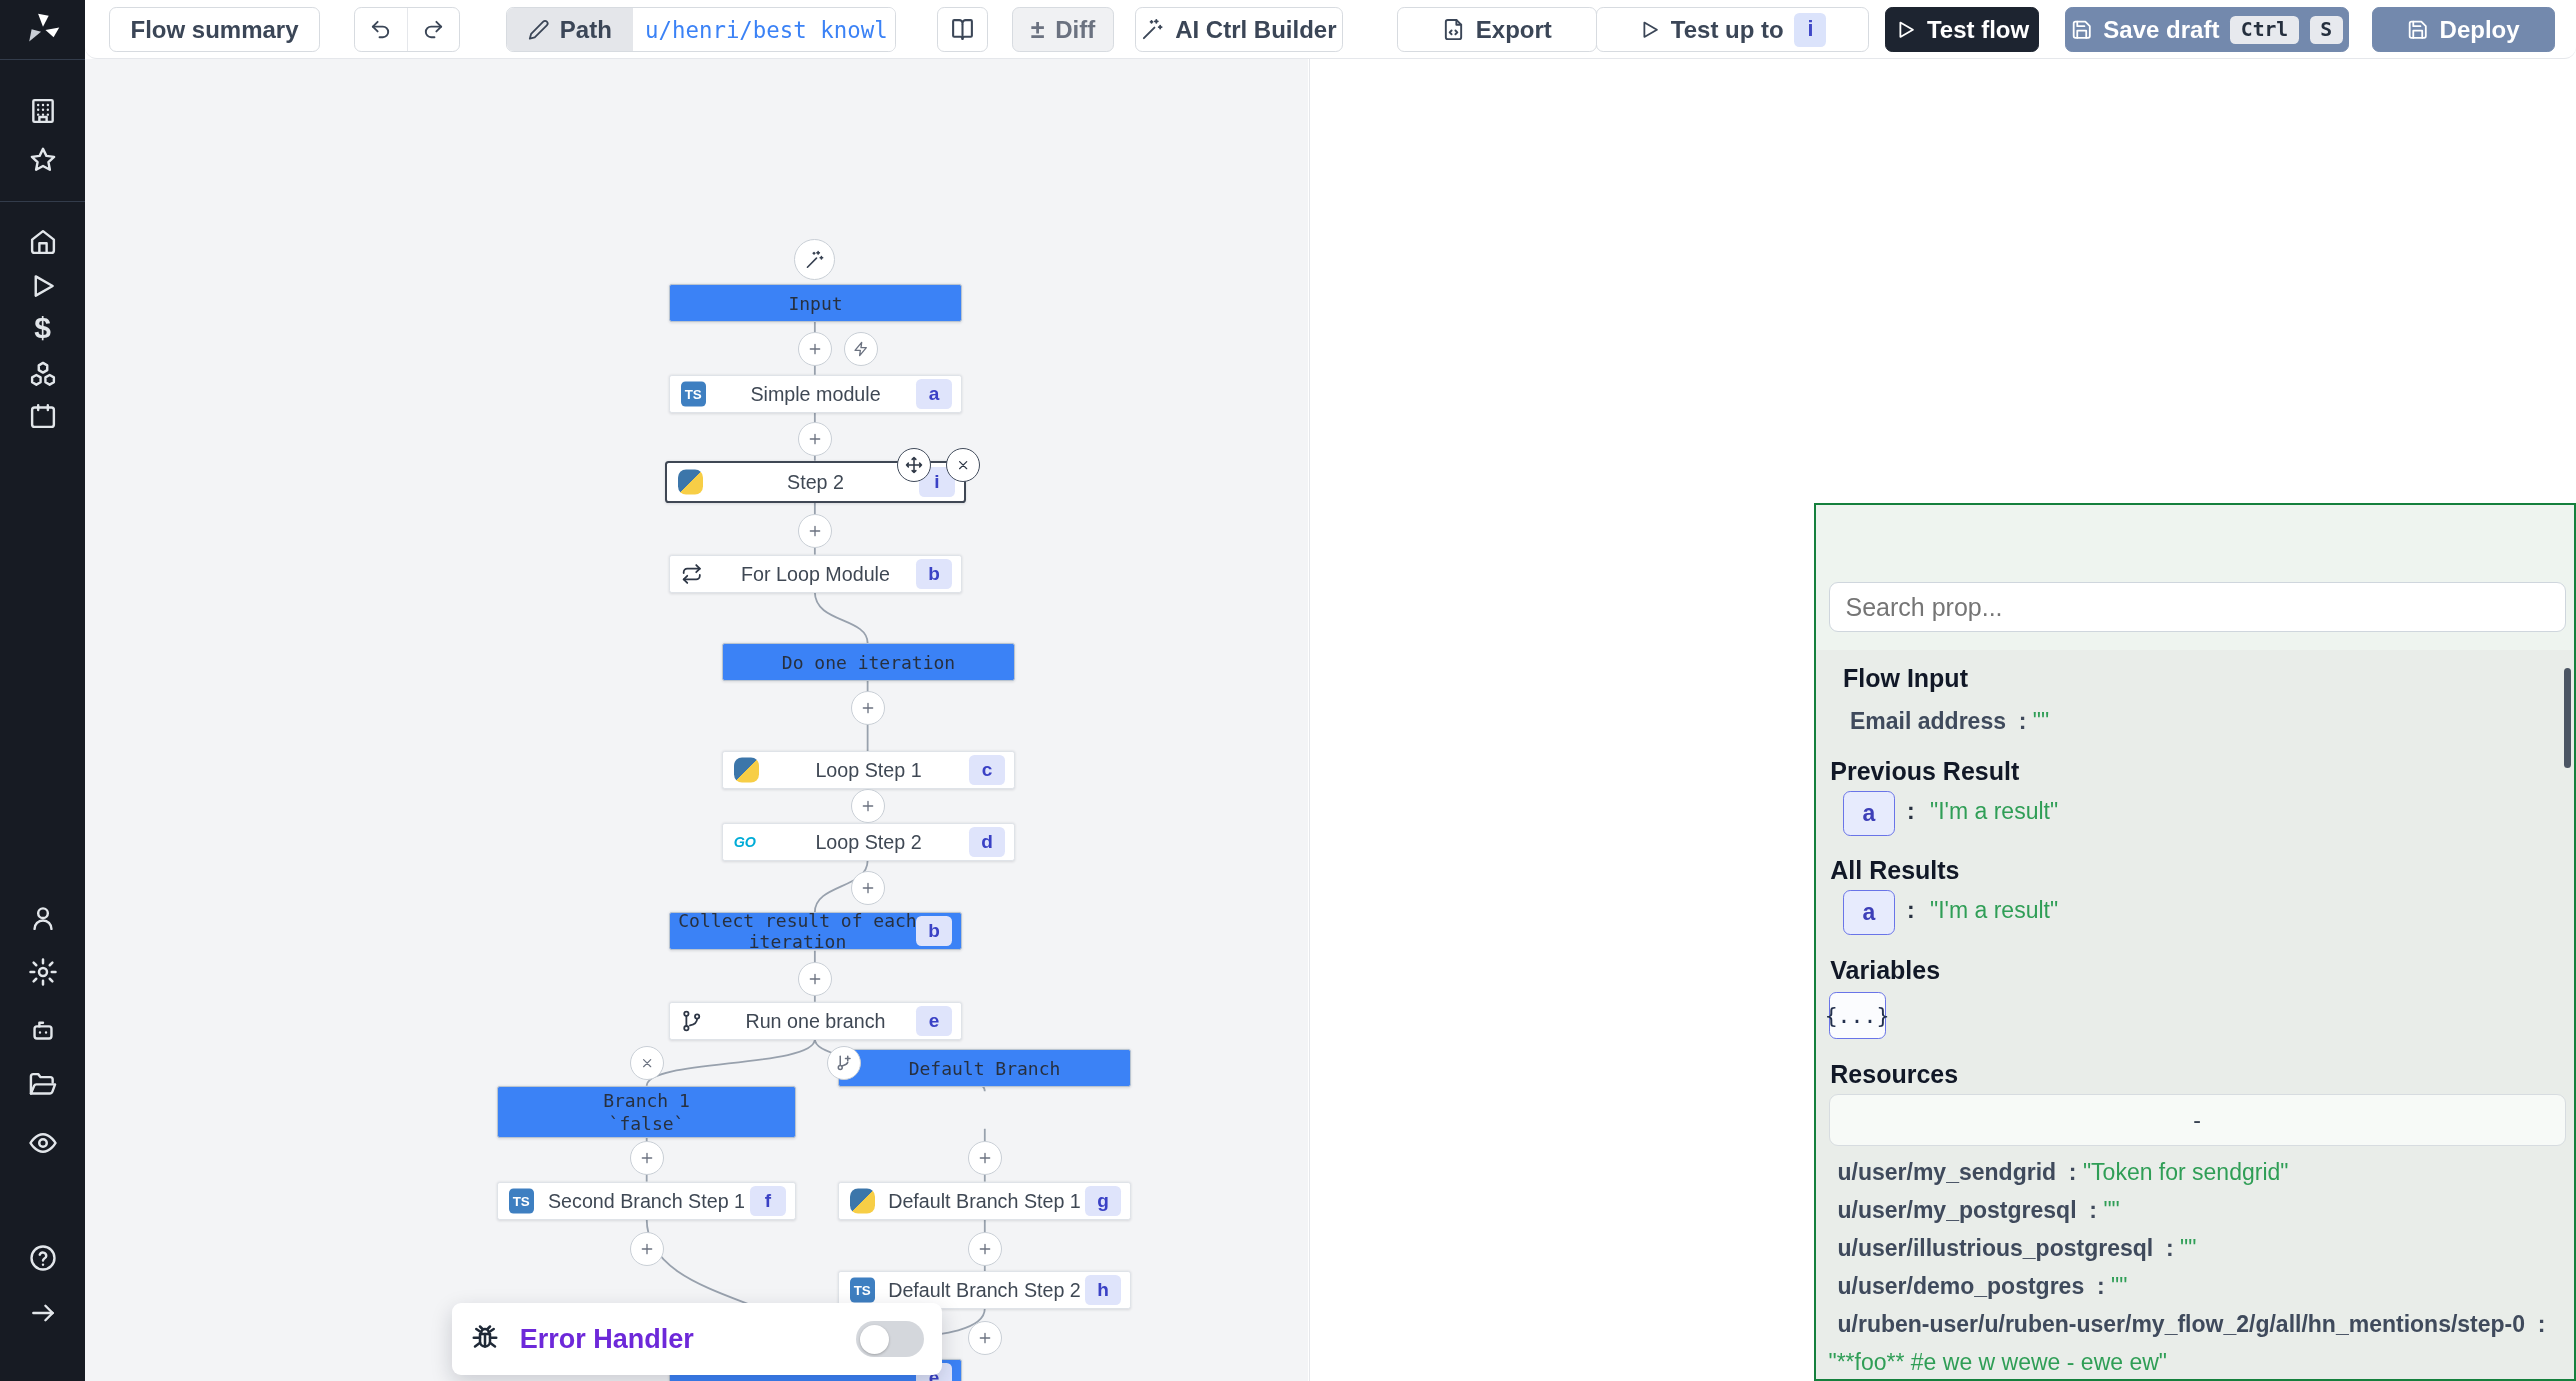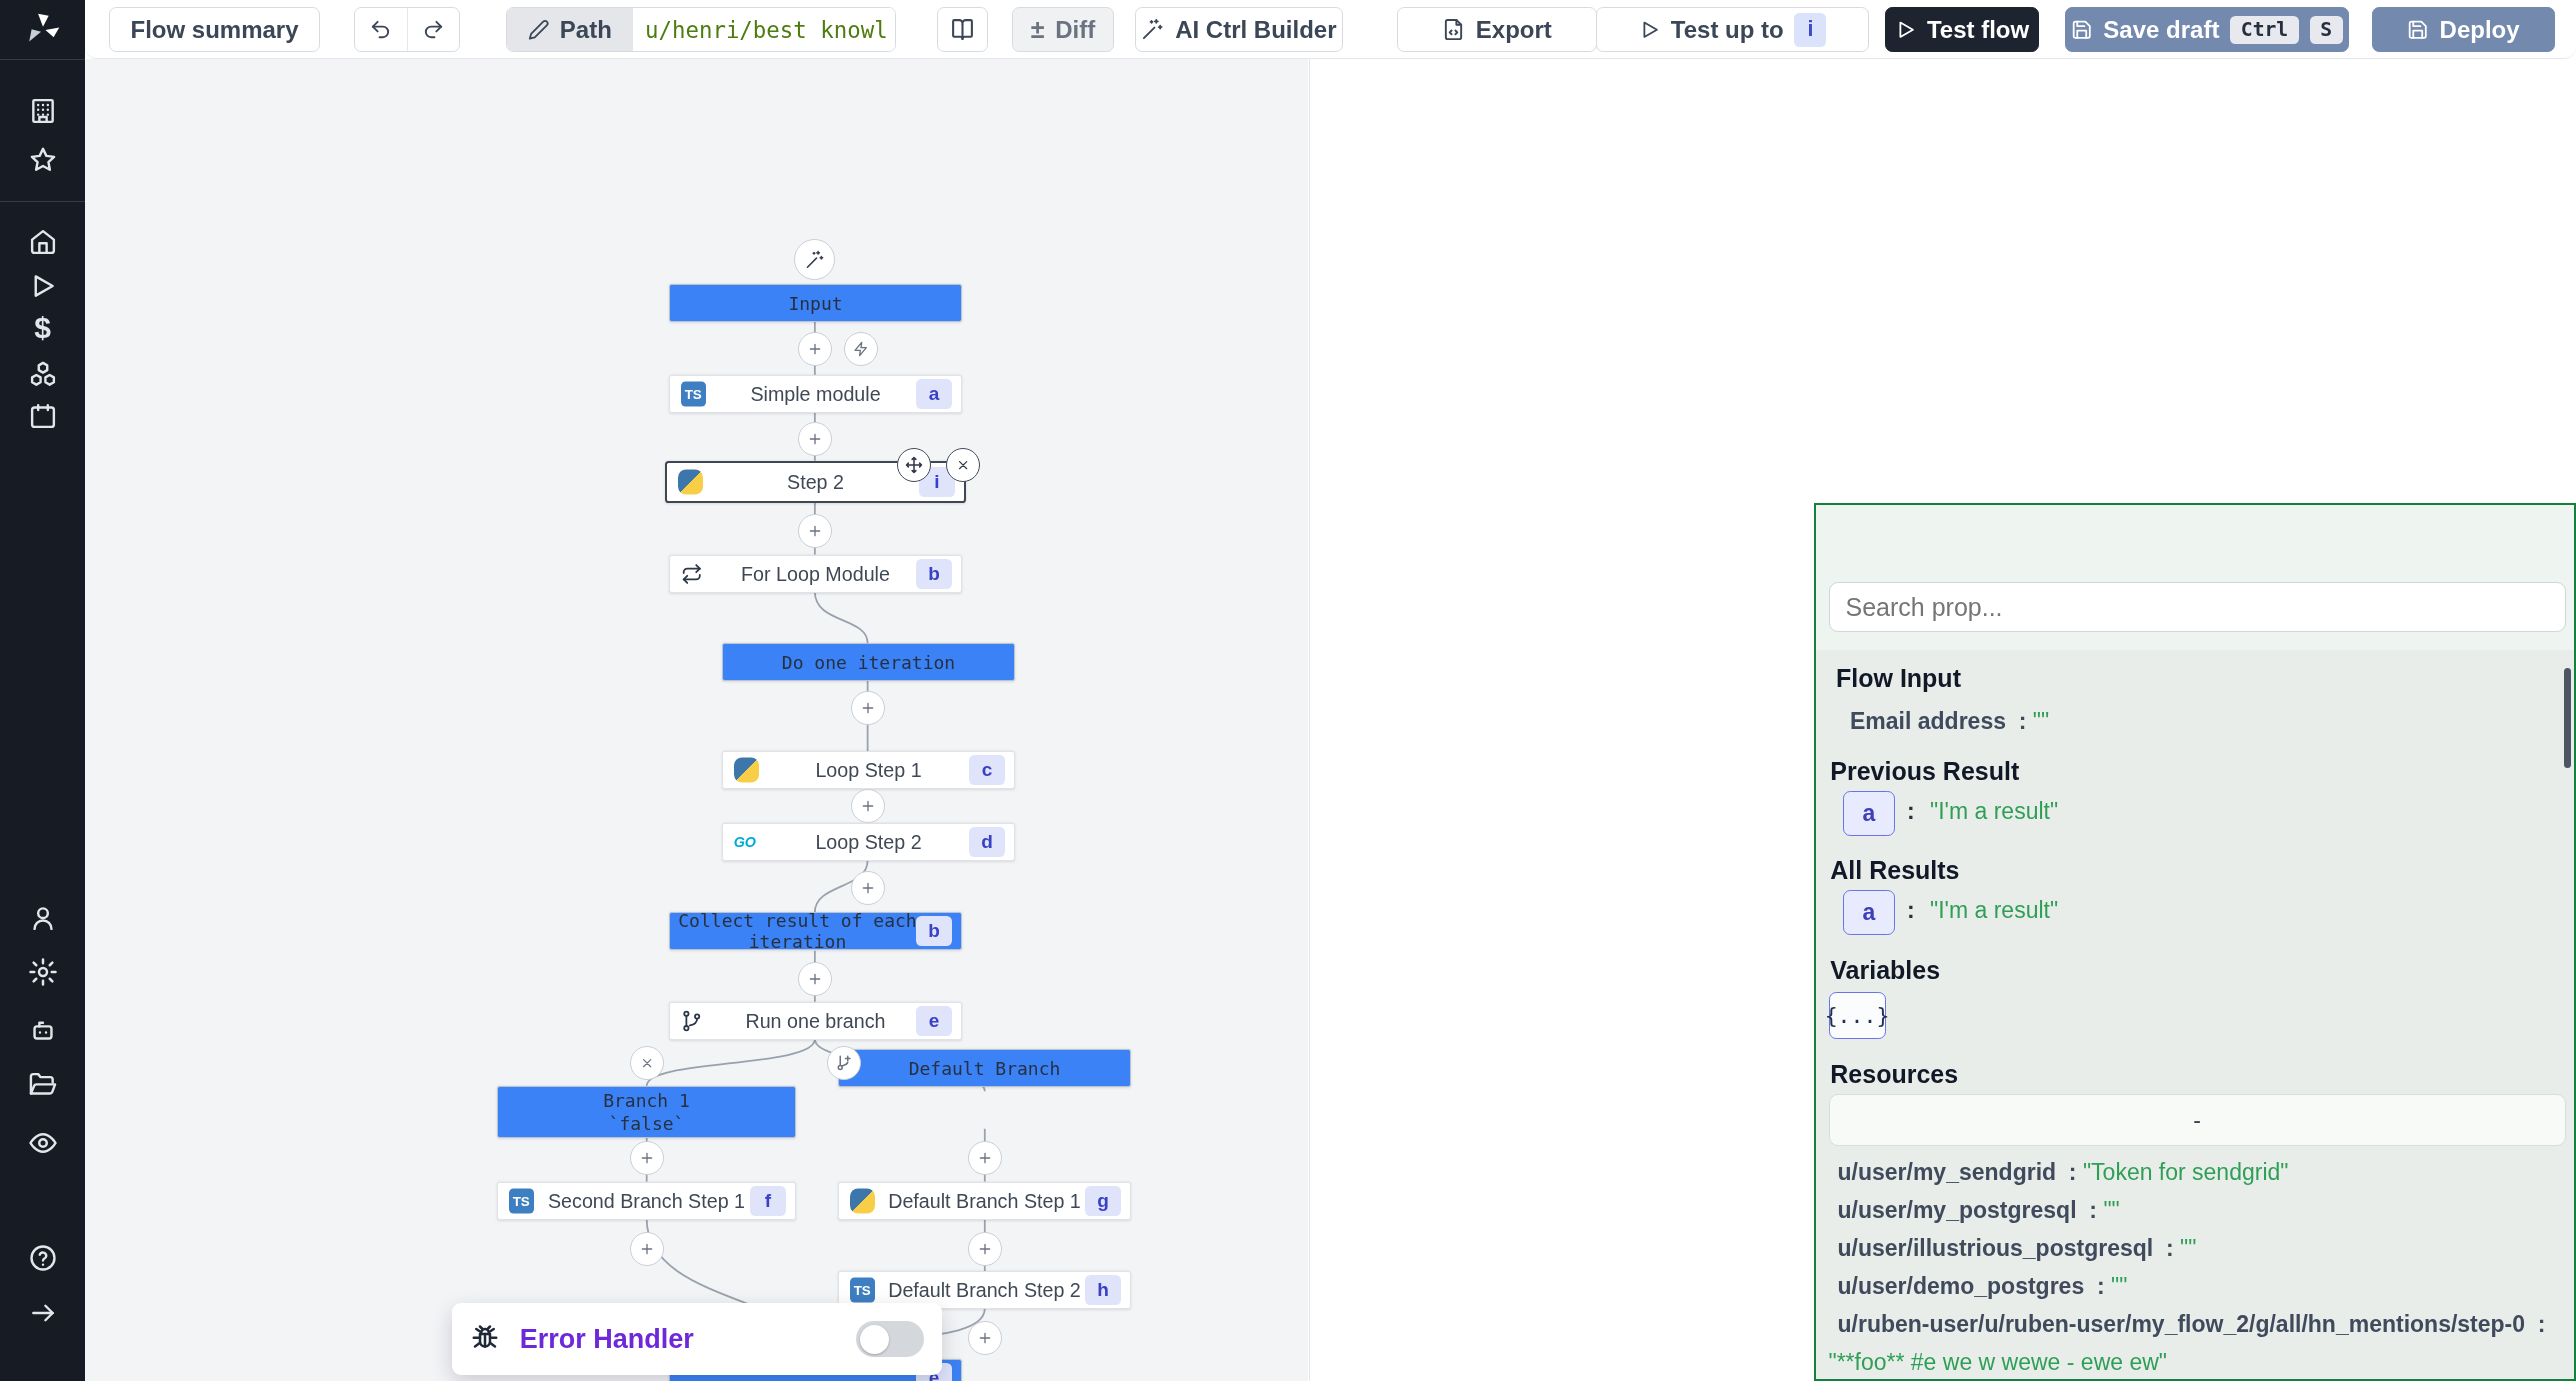--- a/index.html
+++ b/index.html
@@ -175,21 +175,21 @@
       </span>
   </div>
 
   <div class="tb-btn" style="left:421px;width:390px;padding:0;gap:0;overflow:hidden">
     <span style="background:#e4e6ea;height:100%;width:140px;display:flex;align-items:center;justify-content:center;gap:10.7px">
       <svg class="ic" width="21.5" height="21.5" viewBox="0 0 24 24">
           <path d="M17 3a2.8 2.8 0 1 1 4 4L7.5 20.5 2 22l1.5-5.5z"></path>
         </svg>
       <span>Path</span>
       </span>
-    <input class="mono" style="border: none; outline: none; height: 100%; width: 250px; font-size: 22.4px; color: #4d7c0f; padding: 0px 0px 0px 12.5px;" value="u/henri/best_knowl">
+    <input class="mono" style="border: none; outline: none; height: 100%; width: 250px; font-size: 22.4px; color: #3b82f6; padding: 0px 0px 0px 12.5px;" value="u/henri/best_knowl">
   </div>
 
   <div class="tb-btn" style="left:852px;width:51px">
     <svg class="ic" width="25" height="25" viewBox="0 0 24 24">
         <path d="M12 7v14"></path>
         <path d="M3 18V4a1 1 0 0 1 1-1h5a3 3 0 0 1 3 3 3 3 0 0 1 3-3h5a1 1 0 0 1 1 1v14a1 1 0 0 1-1 1h-6a2 2 0 0 0-2 2 2 2 0 0 0-2-2H4a1 1 0 0 1-1-1z"></path>
       </svg>
     </div>
 
   <div class="tb-btn" style="left:927px;width:102px;background:#f0f1f3;color:#6b7280;font-weight:600">
@@ -670,21 +670,21 @@
 <div class="abs" style="left:1331px;top:682px;width:462px;height:38px;border:0.9px solid #e8eaed;border-radius:5.4px;background:#fdfdfc;display:flex">
   <span style="width:48px;background:#f4f5f6;border-right:0.9px solid #e8eaed;border-radius:4.5px 0 0 4.5px"></span>
 </div>
 
 <div class="abs" style="left:1814px;top:503px;width:762px;height:878px;border:2.7px solid #15803d;background:#e9ede9;z-index:6;overflow:hidden">
   <div class="abs" style="left:0;top:0;width:100%;height:145px;background:#eef4ef"></div>
 
 
   <input class="abs" style="left: 12.5px; top: 77px; width: 737px; height: 50px; background: rgb(255, 255, 255); border: 0.9px solid rgb(207, 214, 221); border-radius: 9px; font-size: 25px; color: rgb(31, 41, 55); padding: 0px 16px; outline: none; font-family: &quot;Liberation Sans&quot;, sans-serif;" placeholder="Search prop...">
 
-  <div class="sec-h" style="left:20px;top:159px">Flow Input</div>
+  <div class="sec-h" style="left:27px;top:159px">Flow Input</div>
   <div class="abs res-row" style="left:34px;top:197px">
     <span class="res-key">Email address</span>
     <span style="color:#3f4a5c;font-weight:700"> &nbsp;</span><span style="color:#3f4a5c;font-weight:700">:</span>
     <span class="green">""</span></div>
 
   <div class="sec-h" style="left:14.3px;top:252px">Previous Result</div>
   <div class="chip-a" style="left:27px;top:286px">a</div>
   <span class="abs" style="left:91px;top:293px;font-size:23px;color:#27303f;font-weight:700">:</span>
   <span class="abs green" style="left:114px;top:293px;font-size:23px">"I'm a result"</span>
 

